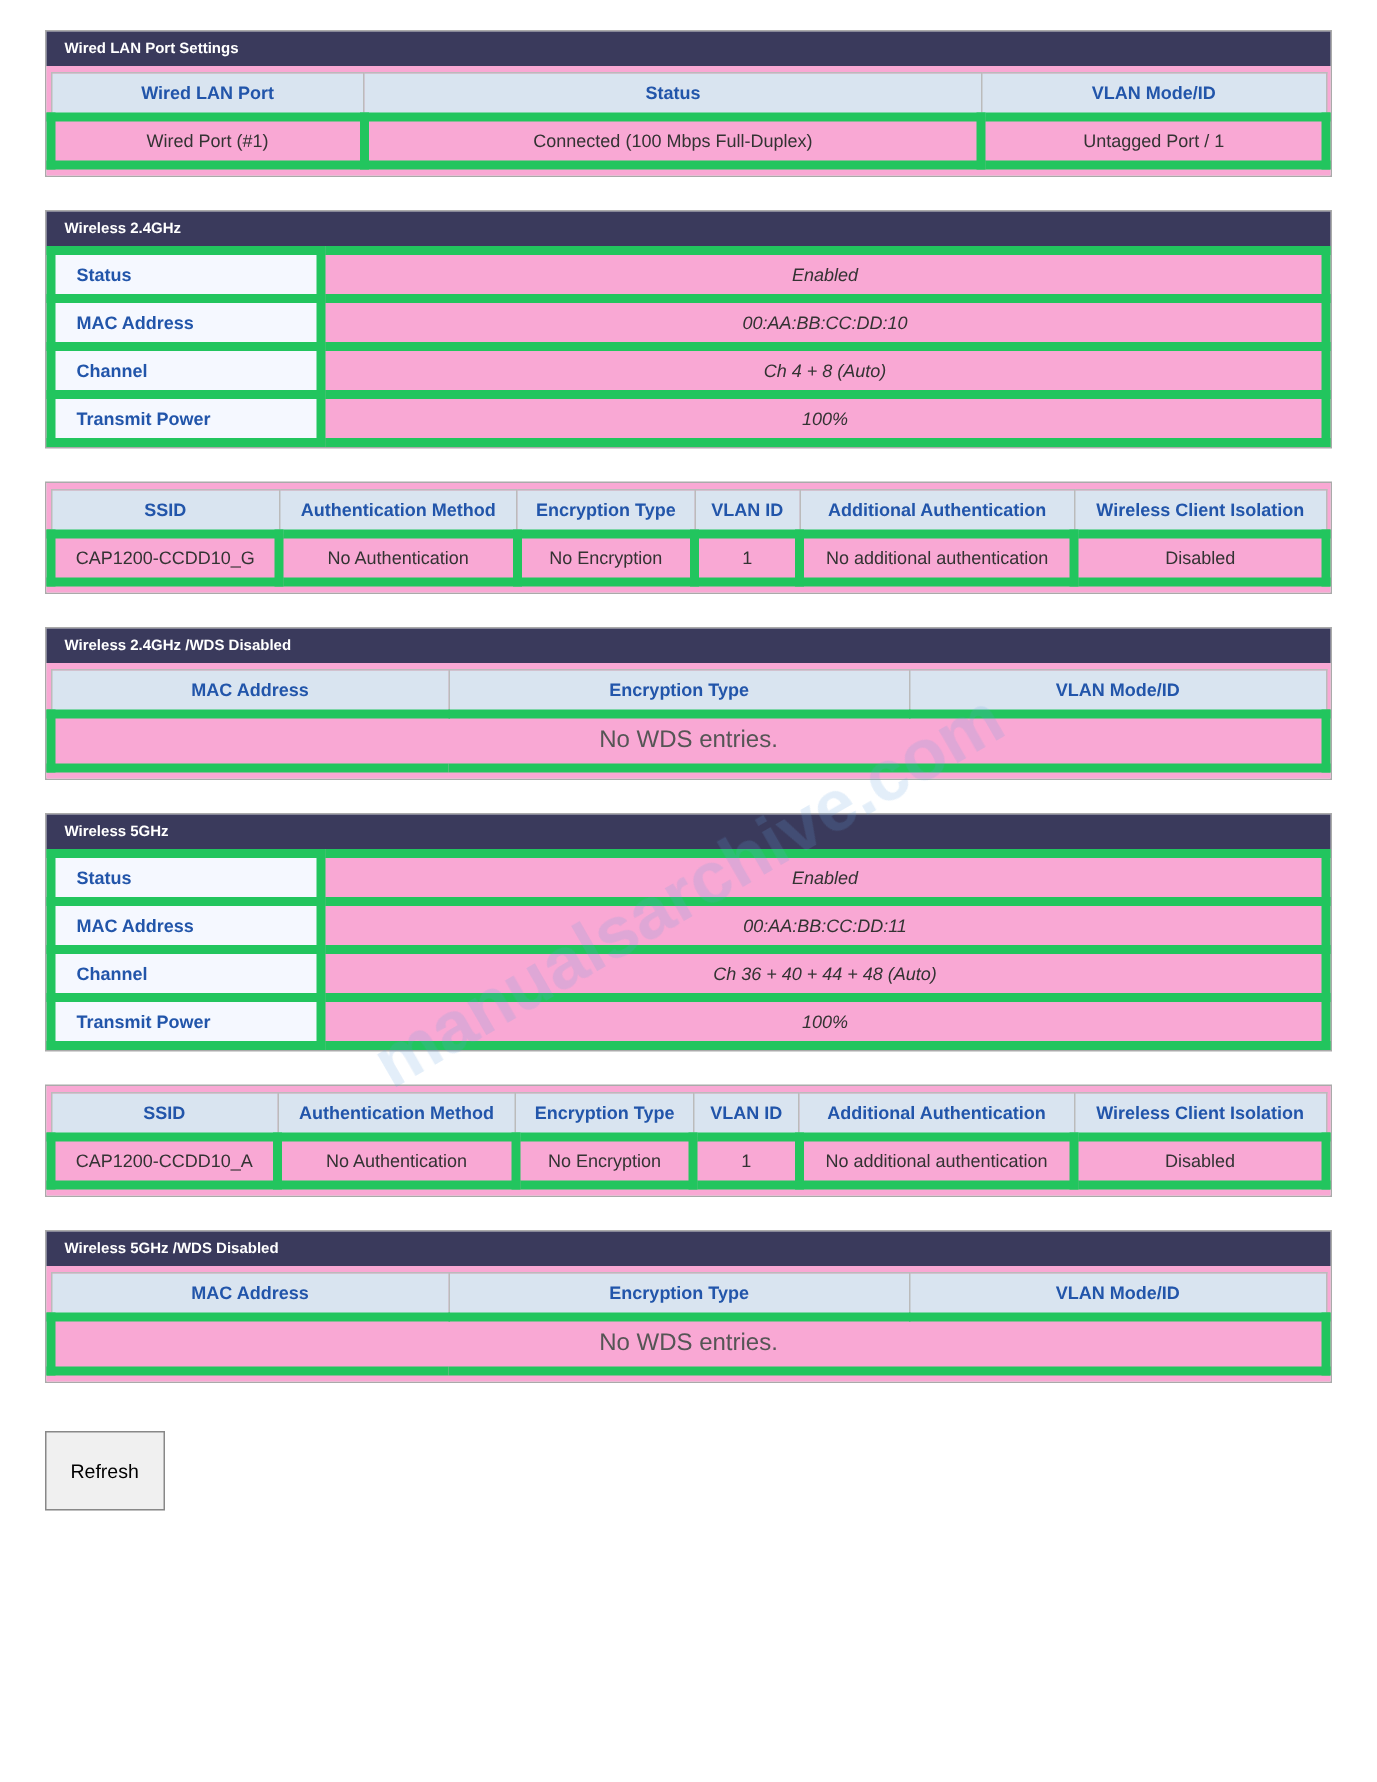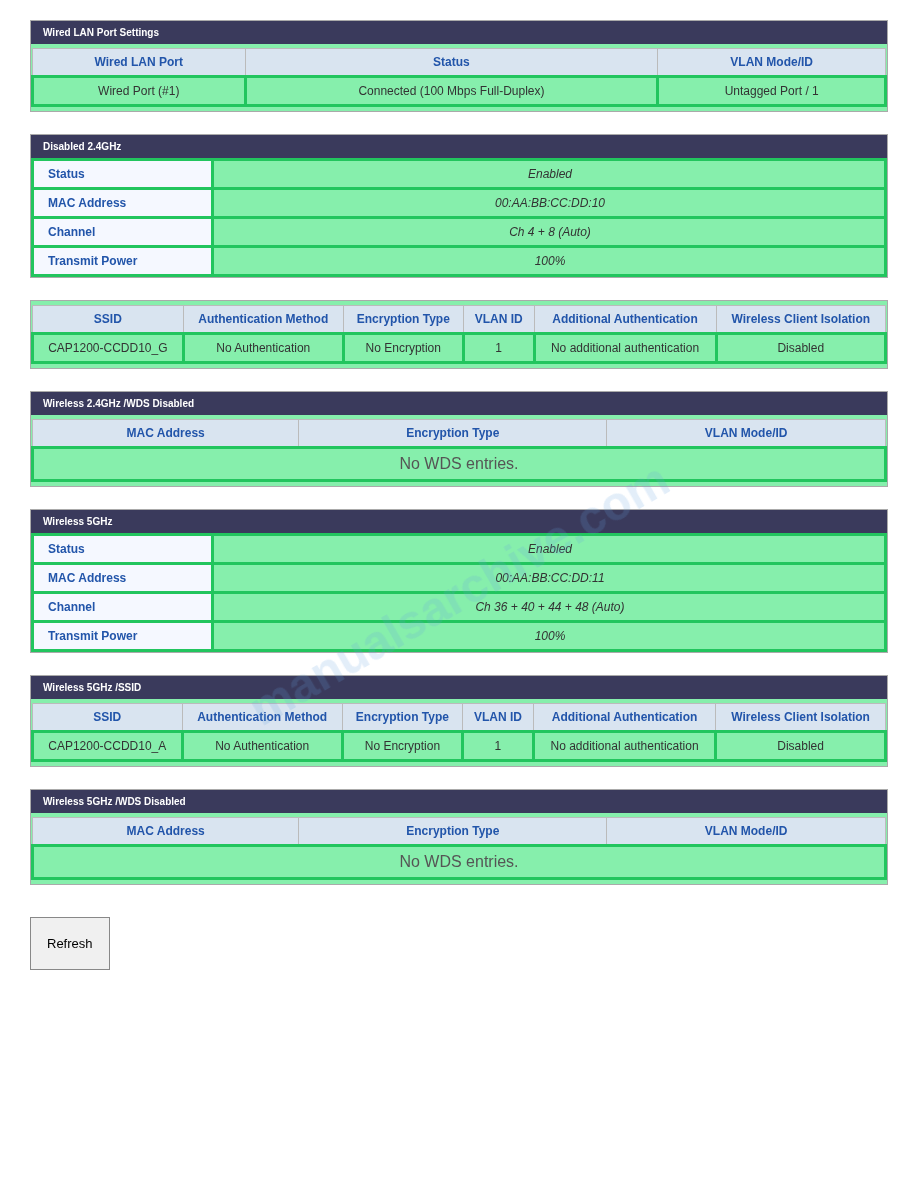--- a/index.html
+++ b/index.html
@@ -18,21 +18,21 @@
 
     .section-header {
       background: #3a3a5c;
       color: #fff;
       font-weight: bold;
       font-size: 10px;
       padding: 6px 12px;
     }
 
     .section-body {
-      background: #86efac;
+      background: #f9a8d4;
       padding: 0;
     }
 
     table {
       width: 100%;
       border-collapse: collapse;
     }
 
     th {
       background: #d9e4f0;
@@ -40,21 +40,21 @@
       font-weight: bold;
       text-align: center;
       padding: 6px 8px;
       font-size: 12px;
       border: 1px solid #bbb;
     }
 
     td {
       text-align: center;
       padding: 6px 8px;
-      border: 3px solid #22c55e;
+      border: 6px solid #22c55e;
       font-size: 12px;
     }
 
     .info-table td.label {
       color: #2255aa;
       font-weight: bold;
       text-align: left;
       width: 180px;
       background: #f5f8ff;
       padding-left: 14px;
@@ -124,21 +124,21 @@
           <td>Wired Port (#1)</td>
           <td>Connected (100 Mbps Full-Duplex)</td>
           <td>Untagged Port  /  1</td>
         </tr>
       </tbody>
     </table>
   </div>
 </div>
 
 <div class="section">
-  <div class="section-header">Disabled 2.4GHz</div>
+  <div class="section-header">Wireless 2.4GHz</div>
   <div class="section-body">
     <table class="info-table">
       <tbody id="wireless24-fields">
           <tr>
             <td class="label">Status</td>
             <td class="value">Enabled</td>
           </tr>
           <tr>
             <td class="label">MAC Address</td>
             <td class="value">00:AA:BB:CC:DD:10</td>
@@ -223,21 +223,20 @@
           <tr>
             <td class="label">Transmit Power</td>
             <td class="value">100%</td>
           </tr>
         </tbody>
     </table>
   </div>
 </div>
 
 <div class="section">
-  <div class="section-header">Wireless 5GHz /SSID</div>
   <div class="section-body inner-padding">
     <table>
       <thead>
         <tr>
           <th>SSID</th>
           <th>Authentication Method</th>
           <th>Encryption Type</th>
           <th>VLAN ID</th>
           <th>Additional Authentication</th>
           <th>Wireless Client Isolation</th>

